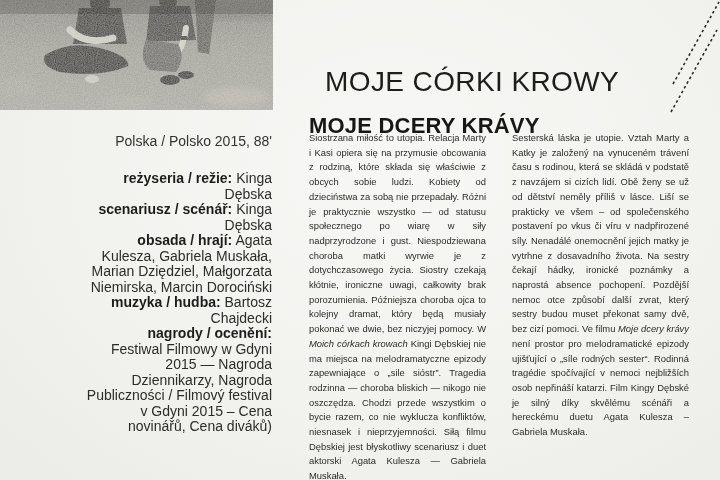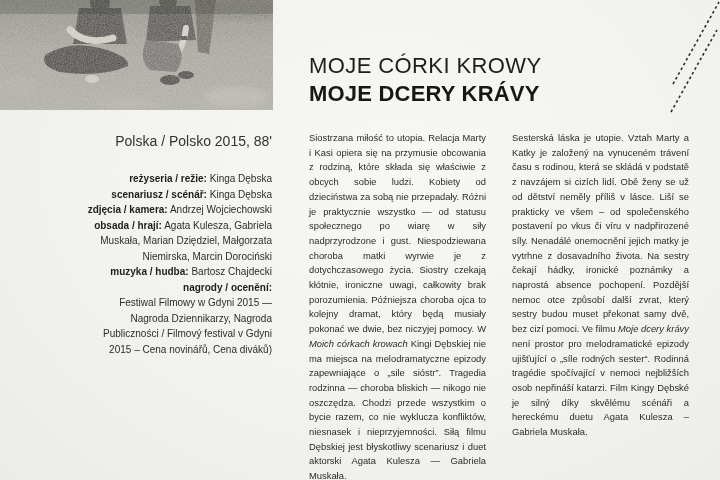--- a/index.html
+++ b/index.html
@@ -9,26 +9,26 @@
     font-family:"Liberation Sans","DejaVu Sans",sans-serif;
     color:#242422;
   }
   
   .photo{position:absolute;left:0;top:0;width:273px;height:110px;}
   .photo svg{display:block;width:100%;height:100%;}
   
   .corner-decor{position:absolute;right:0;top:0;width:72px;height:122px;}
   
   .title-block{position:absolute;left:309px;top:52px;}
-  .title-pl{margin:0;font-size:22px;font-weight:400;letter-spacing:.4px;line-height:28px;color:#1d1d1b;}
+  .title-pl{margin:16px;font-size:28px;font-weight:400;letter-spacing:.4px;line-height:28px;color:#1d1d1b;}
   .title-cz{margin:0;font-size:22px;font-weight:800;letter-spacing:.2px;line-height:28px;color:#171715;}
   
   .country{position:absolute;top:133px;right:448px;font-size:14px;color:#33332f;white-space:nowrap;}
   .credits{position:absolute;top:171px;right:448px;width:186px;text-align:right;
-           font-size:10px;line-height:15.5px;color:#2c2c29;}
+           font-size:14px;line-height:15.5px;color:#2c2c29;}
   .credits p{margin:0;}
   .credits .lbl{font-weight:700;color:#1d1d1b;}
   .credits .awards .lbl{display:block;}
   
   .col{position:absolute;top:131px;width:177px;text-align:justify;
        font-size:9.4px;line-height:14.7px;color:#2b2b28;hyphens:auto;-webkit-hyphens:auto;}
   .col-pl{left:309px;}
   .col-cz{left:512px;}
   .ftitle{font-style:italic;}
 </style>
@@ -91,21 +91,20 @@
   <div class="title-block">
     <h1 class="title-pl">MOJE CÓRKI KROWY</h1>
     <h2 class="title-cz">MOJE DCERY KRÁVY</h2>
   </div>
 
   <div class="country">Polska / Polsko 2015, 88'</div>
 
   <div class="credits">
     <p><span class="lbl">reżyseria / režie:</span> <span>Kinga Dębska</span></p>
     <p><span class="lbl">scenariusz / scénář:</span> <span>Kinga Dębska</span></p>
-    <p><span class="lbl">zdjęcia / kamera:</span> <span>Andrzej Wojciechowski</span></p>
     <p><span class="lbl">obsada / hrají:</span> <span>Agata Kulesza, Gabriela Muskała, Marian Dziędziel, Małgorzata Niemirska, Marcin Dorociński</span></p>
     <p><span class="lbl">muzyka / hudba:</span> <span>Bartosz Chajdecki</span></p>
     <p class="awards"><span class="lbl">nagrody / ocenění:</span> <span>Festiwal Filmowy w Gdyni 2015 — Nagroda Dziennikarzy, Nagroda Publiczności / Filmový festival v Gdyni 2015 – Cena novinářů, Cena diváků)</span></p>
   </div>
 
   <div class="col col-pl" lang="pl"><span>Siostrzana miłość to utopia. Relacja Marty i Kasi opiera się na przymusie obcowania z rodziną, które składa się właściwie z obcych sobie ludzi. Kobiety od dzieciństwa za sobą nie przepadały. Różni je praktycznie wszystko — od statusu społecznego po wiarę w siły nadprzyrodzone i gust. Niespodziewana choroba matki wyrwie je z dotychczasowego życia. Siostry czekają kłótnie, ironiczne uwagi, całkowity brak porozumienia. Późniejsza choroba ojca to kolejny dramat, który będą musiały pokonać we dwie, bez niczyjej pomocy. W </span><span class="ftitle">Moich córkach krowach</span><span> Kingi Dębskiej nie ma miejsca na melodramatyczne epizody zapewniające o „sile sióstr”. Tragedia rodzinna — choroba bliskich — nikogo nie oszczędza. Chodzi przede wszystkim o bycie razem, co nie wyklucza konfliktów, niesnasek i nieprzyjemności. Siłą filmu Dębskiej jest błyskotliwy scenariusz i duet aktorski Agata Kulesza — Gabriela Muskała.</span></div>
 
   <div class="col col-cz" lang="cs"><span>Sesterská láska je utopie. Vztah Marty a Katky je založený na vynuceném trávení času s rodinou, která se skládá v podstatě z navzájem si cizích lidí. Obě ženy se už od dětství neměly příliš v lásce. Liší se prakticky ve všem – od společenského postavení po vkus či víru v nadpřirozené síly. Nenadálé onemocnění jejich matky je vytrhne z dosavadního života. Na sestry čekají hádky, ironické poznámky a naprostá absence pochopení. Pozdější nemoc otce způsobí další zvrat, který sestry budou muset překonat samy dvě, bez cizí pomoci. Ve filmu </span><span class="ftitle">Moje dcery krávy</span><span> není prostor pro melodramatické epizody ujišťující o „síle rodných sester“. Rodinná tragédie spočívající v nemoci nejbližších osob nepřináší katarzi. Film Kingy Dębské je silný díky skvělému scénáři a hereckému duetu Agata Kulesza – Gabriela Muskała.</span></div>
 
 </div>

